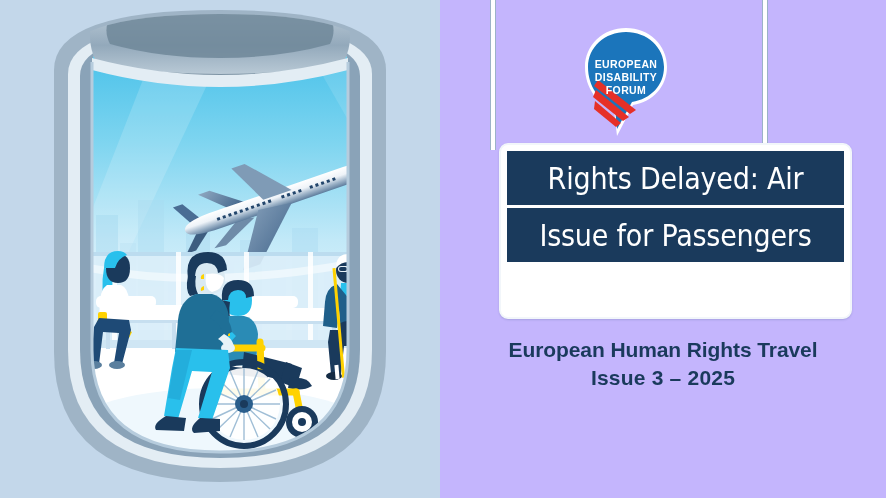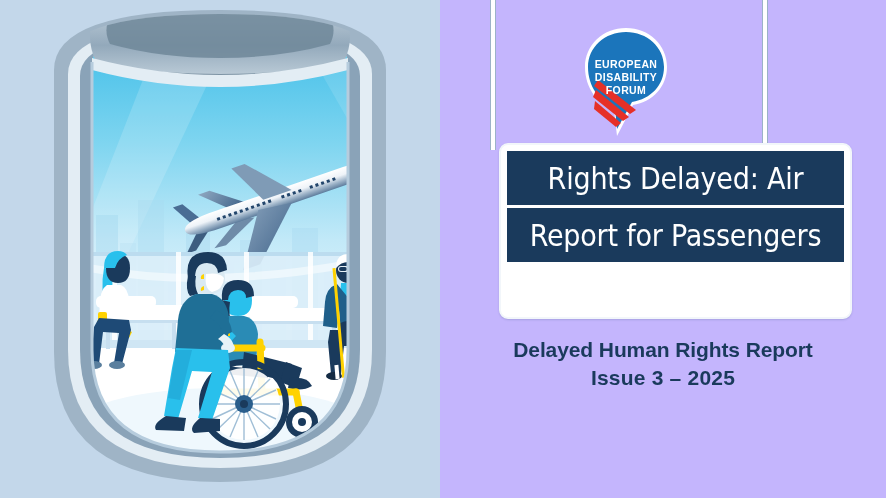--- a/index.html
+++ b/index.html
@@ -404,22 +404,22 @@
         <path d="M20 66 L53 93 L47 97 L17 73 Z"></path>
         <path d="M19 77 L45 99 L40 103 L18 85 Z"></path>
       </g>
       <text x="50" y="44" text-anchor="middle" fill="#ffffff" font-family="'Liberation Sans', sans-serif" font-size="10.5" font-weight="bold" letter-spacing="0.4">EUROPEAN</text>
       <text x="50" y="57" text-anchor="middle" fill="#ffffff" font-family="'Liberation Sans', sans-serif" font-size="10.5" font-weight="bold" letter-spacing="0.4">DISABILITY</text>
       <text x="50" y="70" text-anchor="middle" fill="#ffffff" font-family="'Liberation Sans', sans-serif" font-size="10.5" font-weight="bold" letter-spacing="0.4">FORUM</text>
     </svg>
 
     <div id="sign-board">
       <div class="sign-line">Rights Delayed: Air</div>
-      <div class="sign-line">Report for Passengers</div>
+      <div class="sign-line">Issue for Passengers</div>
     </div>
 
     <div id="subtitle-block">
-      <div class="sub-line1">Delayed Human Rights Report</div>
+      <div class="sub-line1">European Human Rights Travel</div>
       <div class="sub-line2">Issue 3 – 2025</div>
     </div>
 
   </div>
 </div>
 
 </body></html>

